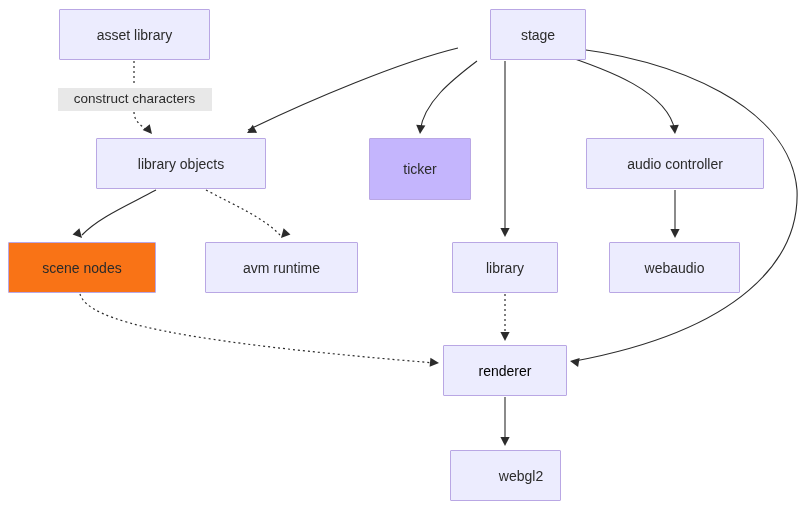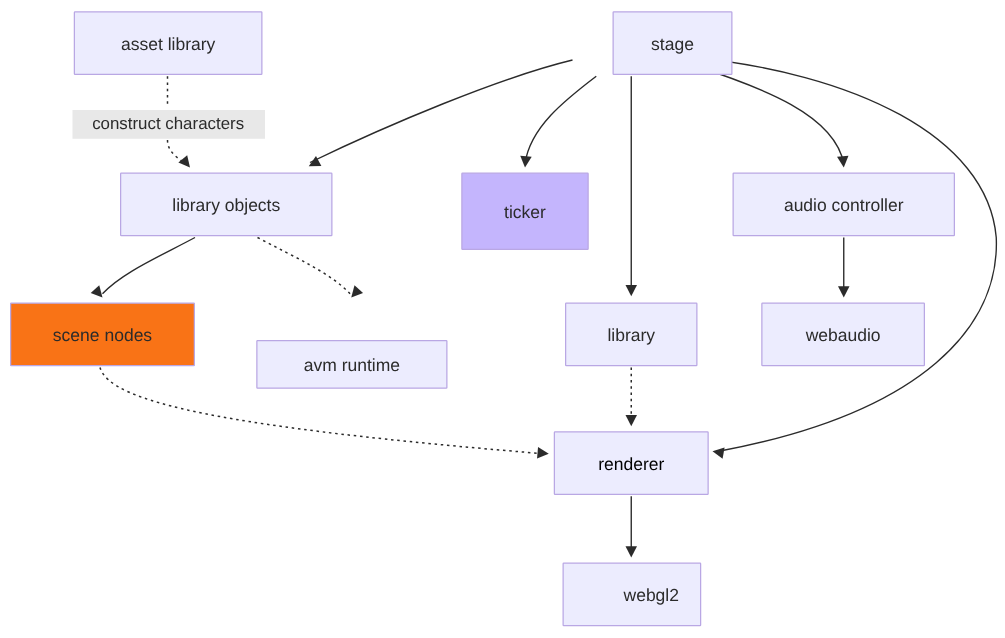--- a/index.html
+++ b/index.html
@@ -111,21 +111,21 @@
       </div>
       <div class="node" style="left: 369px; top: 138px; width: 102px; height: 62px; background: #c4b5fd; border-color: rgb(185, 167, 228);">
         <span class="node-label" style="color: rgb(43, 43, 43);">ticker</span>
       </div>
       <div class="node" style="left: 586px; top: 138px; width: 178px; height: 51px; background: rgb(236, 236, 254); border-color: rgb(185, 167, 228);">
         <span class="node-label" style="color: rgb(43, 43, 43);">audio controller</span>
       </div>
       <div class="node" style="left: 8px; top: 242px; width: 148px; height: 51px; background: #f97316; border-color: rgb(185, 167, 228);">
         <span class="node-label" style="color: rgb(43, 43, 43);">scene nodes</span>
       </div>
-      <div class="node" style="left: 205px; top: 242px; width: 153px; height: 39px; background: rgb(236, 236, 254); border-color: rgb(185, 167, 228); margin-top: 30px;">
+      <div class="node" style="left: 205px; top: 242px; width: 153px; height: 51px; background: rgb(236, 236, 254); border-color: rgb(185, 167, 228);">
         <span class="node-label" style="color: rgb(43, 43, 43);">avm runtime</span>
       </div>
       <div class="node" style="left: 452px; top: 242px; width: 106px; height: 51px; background: rgb(236, 236, 254); border-color: rgb(185, 167, 228);">
         <span class="node-label" style="color: rgb(43, 43, 43);">library</span>
       </div>
       <div class="node" style="left: 609px; top: 242px; width: 131px; height: 51px; background: rgb(236, 236, 254); border-color: rgb(185, 167, 228);">
         <span class="node-label" style="color: rgb(43, 43, 43);">webaudio</span>
       </div>
       <div class="node" style="left: 443px; top: 345px; width: 124px; height: 51px; background: rgb(236, 236, 254); border-color: rgb(185, 167, 228);">
         <span class="node-label" style="color: #000000;">renderer</span>

